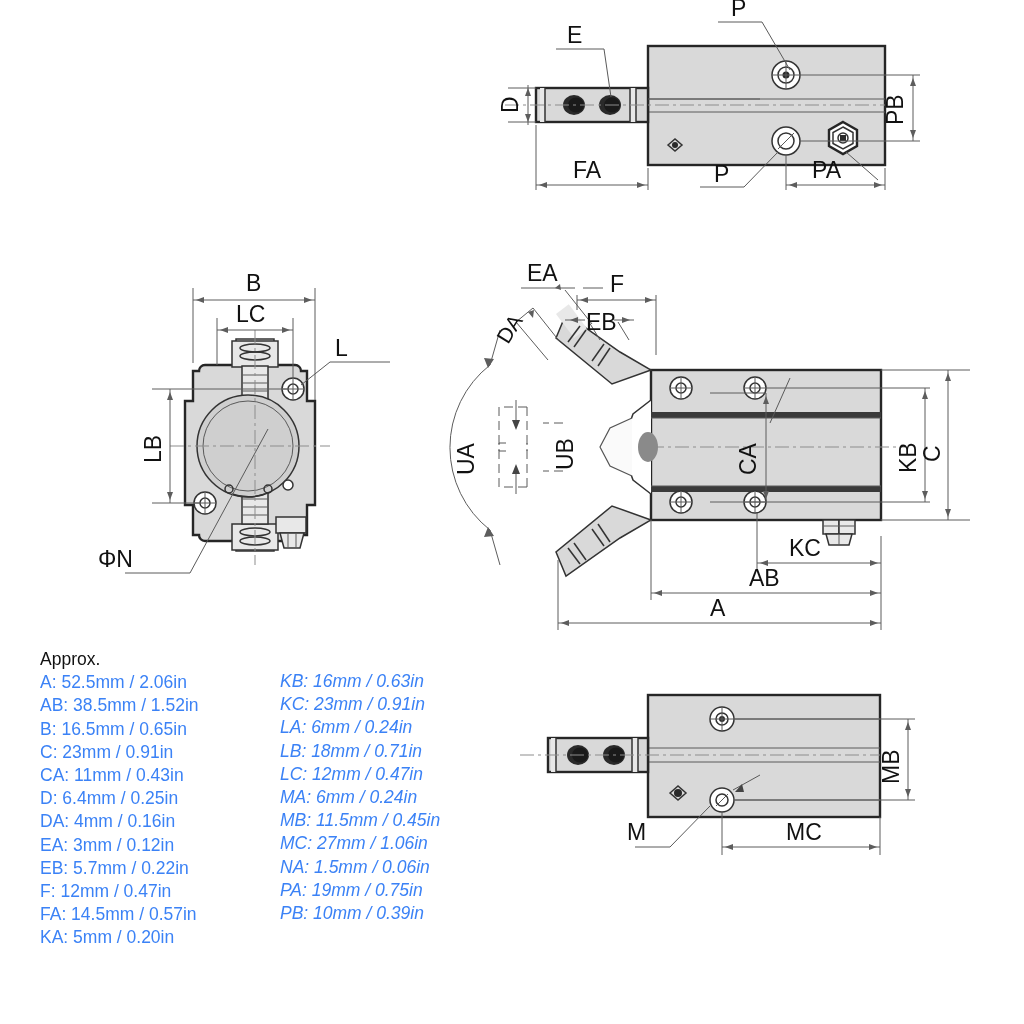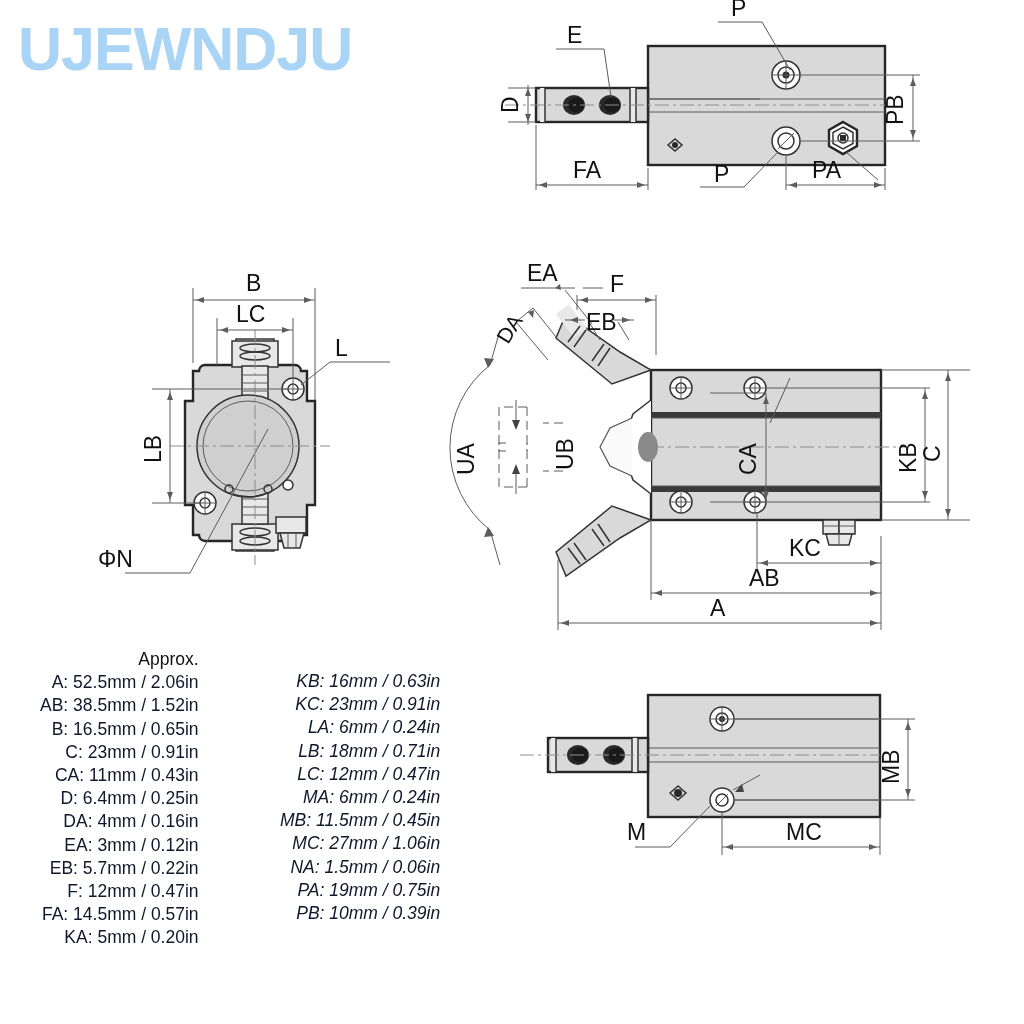--- a/index.html
+++ b/index.html
@@ -9,25 +9,25 @@
     overflow:hidden;position:relative;
   }
   #root{position:relative;width:1024px;height:1024px;}
   .wm{
     position:absolute;left:18px;top:14px;
     font-size:61px;font-weight:bold;letter-spacing:-1px;
     color:#a9d4f6;font-family:"Liberation Sans",sans-serif;
     user-select:none;
   }
   .specs{position:absolute;left:40px;top:648px;width:480px;}
-  .spec-col{position:absolute;top:0;text-align:right;}
+  .spec-col{position:absolute;top:0;}
   .spec-col.left{left:0;}
   .spec-col.right{left:240px;top:22px;font-style:italic;}
   .spec-line{
-    font-size:17.5px;line-height:23.2px;color:#0f172a;
+    font-size:17.5px;line-height:23.2px;color:#3b82f6;
     white-space:pre;font-family:"Liberation Sans",sans-serif;
   }
   .spec-head{font-size:17.5px;line-height:23.2px;color:#111;}
   svg{position:absolute;left:0;top:0;}
   .thick{stroke:#262626;stroke-width:2.4;fill:none;}
   .med{stroke:#333;stroke-width:1.5;fill:none;}
   .thin{stroke:#5a5a5a;stroke-width:1;fill:none;}
   .dim{stroke:#5d5d5d;stroke-width:1;fill:none;}
   .ctr{stroke:#8d8d8d;stroke-width:1;fill:none;stroke-dasharray:14 4 3 4;}
   .body-fill{fill:#d9d9d9;}
@@ -36,21 +36,20 @@
   .white{fill:#ffffff;}
   .dark{fill:#2a2a2a;}
   .lbl{font-family:"Liberation Sans",sans-serif;font-size:23px;fill:#111;}
   .lbl-s{font-family:"Liberation Sans",sans-serif;font-size:21px;fill:#111;}
 </style>
 </head>
 <body>
 
 <div id="root">
 
-  <div class="wm" style="color: rgb(169, 212, 246);">UJEWNDJU</div>
 
   <svg width="1024" height="1024" viewBox="0 0 1024 1024">
 
     <g>
 
       <rect x="648" y="46" width="237" height="119" class="body-fill"></rect>
       <rect x="648" y="46" width="237" height="119" class="thick"></rect>
 
       <line x1="648" y1="99" x2="885" y2="99" class="thin"></line>
       <line x1="648" y1="112" x2="885" y2="112" class="thin"></line>

